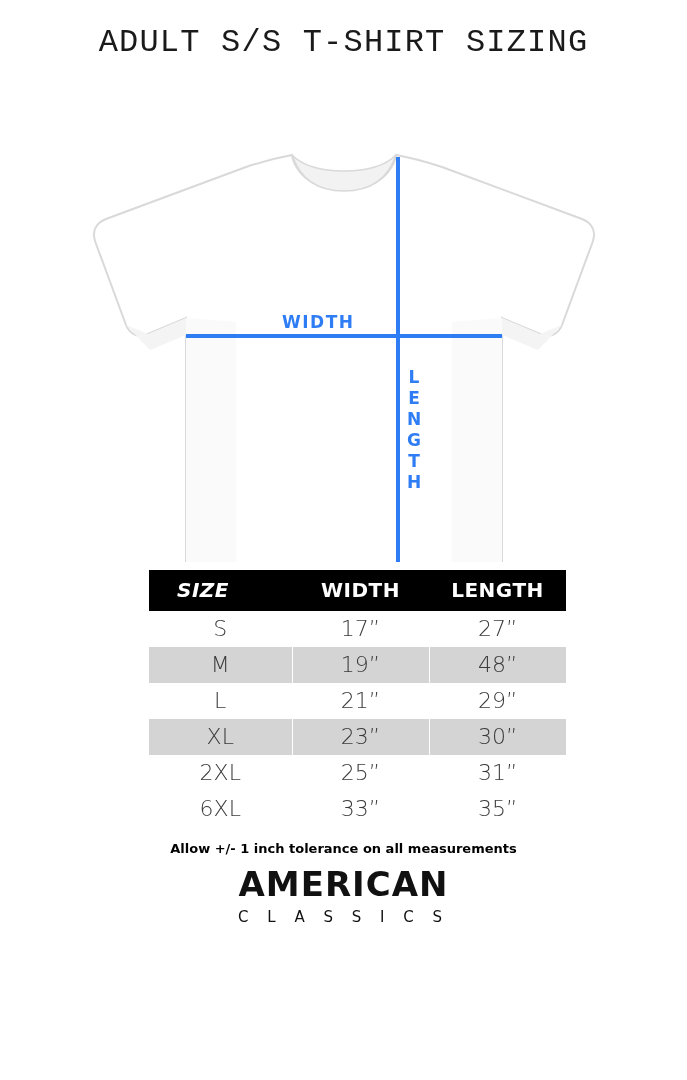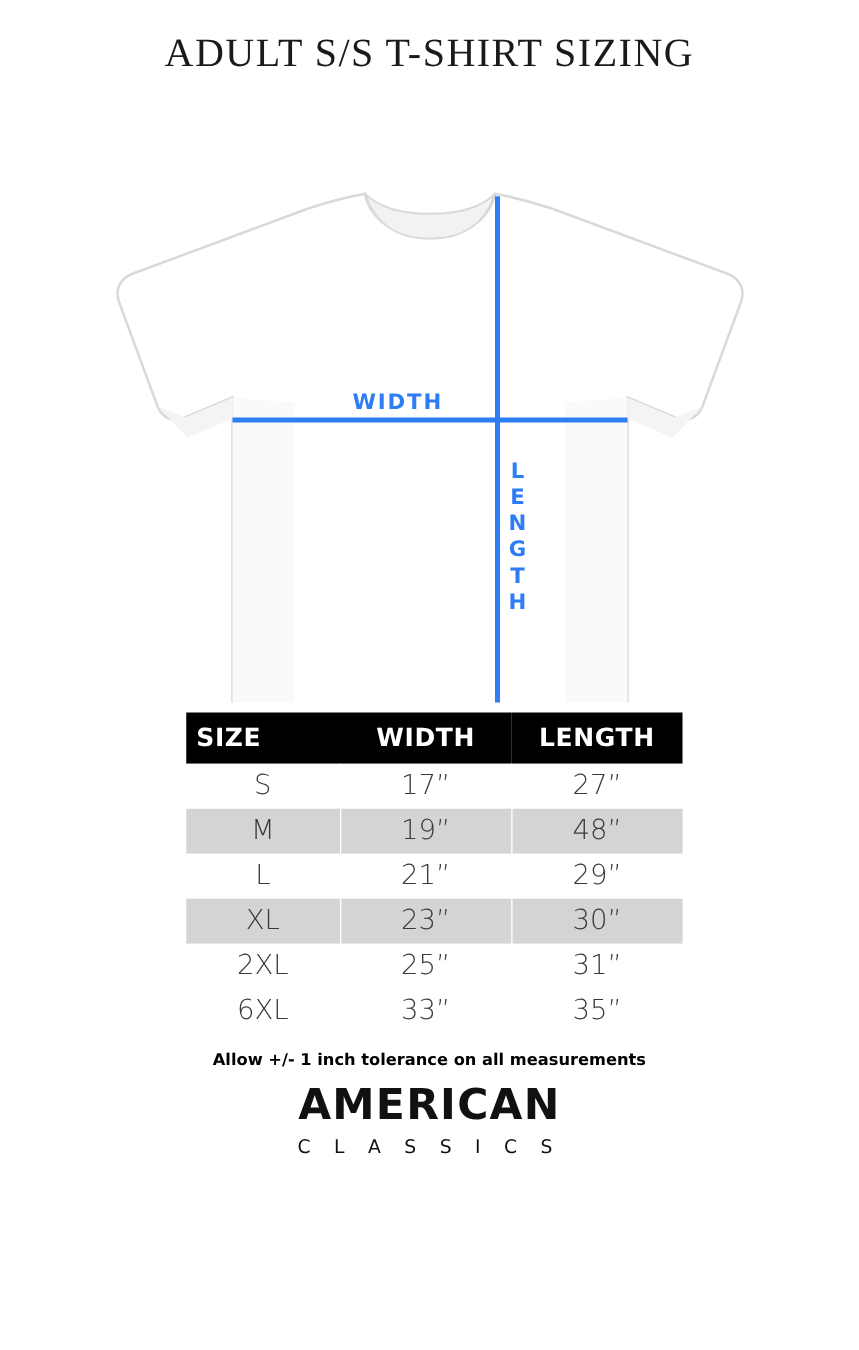--- a/index.html
+++ b/index.html
@@ -22,21 +22,21 @@
     background: #ffffff;
   }
   
   .title {
     text-align: center;
     font-size: 32px;
     letter-spacing: 1.2px;
     font-weight: 400;
     color: #1a1a1a;
     padding-top: 24px;
-    font-family: Liberation Serif, serif;
+    font-family: Liberation Mono, monospace;
   }
 
   
   .shirt-area {
     position: relative;
     width: 687px;
     height: 495px;
     margin-top: 6px;
   }
   .shirt-svg {
@@ -76,21 +76,21 @@
   }
   table.sizing thead th {
     background: #000000;
     color: #ffffff;
     font-size: 20px;
     font-weight: bold;
     padding: 8px 0 9px 0;
     font-family: "DejaVu Sans", sans-serif;
     letter-spacing: 0.5px;
   }
-  table.sizing thead th.c-size { text-align: left; padding-left: 8px; width: 115px; }
+  table.sizing thead th.c-size { text-align: left; padding-left: 28px; width: 115px; font-style: italic; }
   table.sizing thead th.c-width { text-align: center; width: 137px; }
   table.sizing thead th.c-length { text-align: center; width: 137px; }
 
   table.sizing tbody td {
     font-size: 22px;
     color: #3a3a3a;
     text-align: center;
     padding: 5px 0 6px 0;
     font-family: "DejaVu Sans", sans-serif;
     font-weight: 300;

